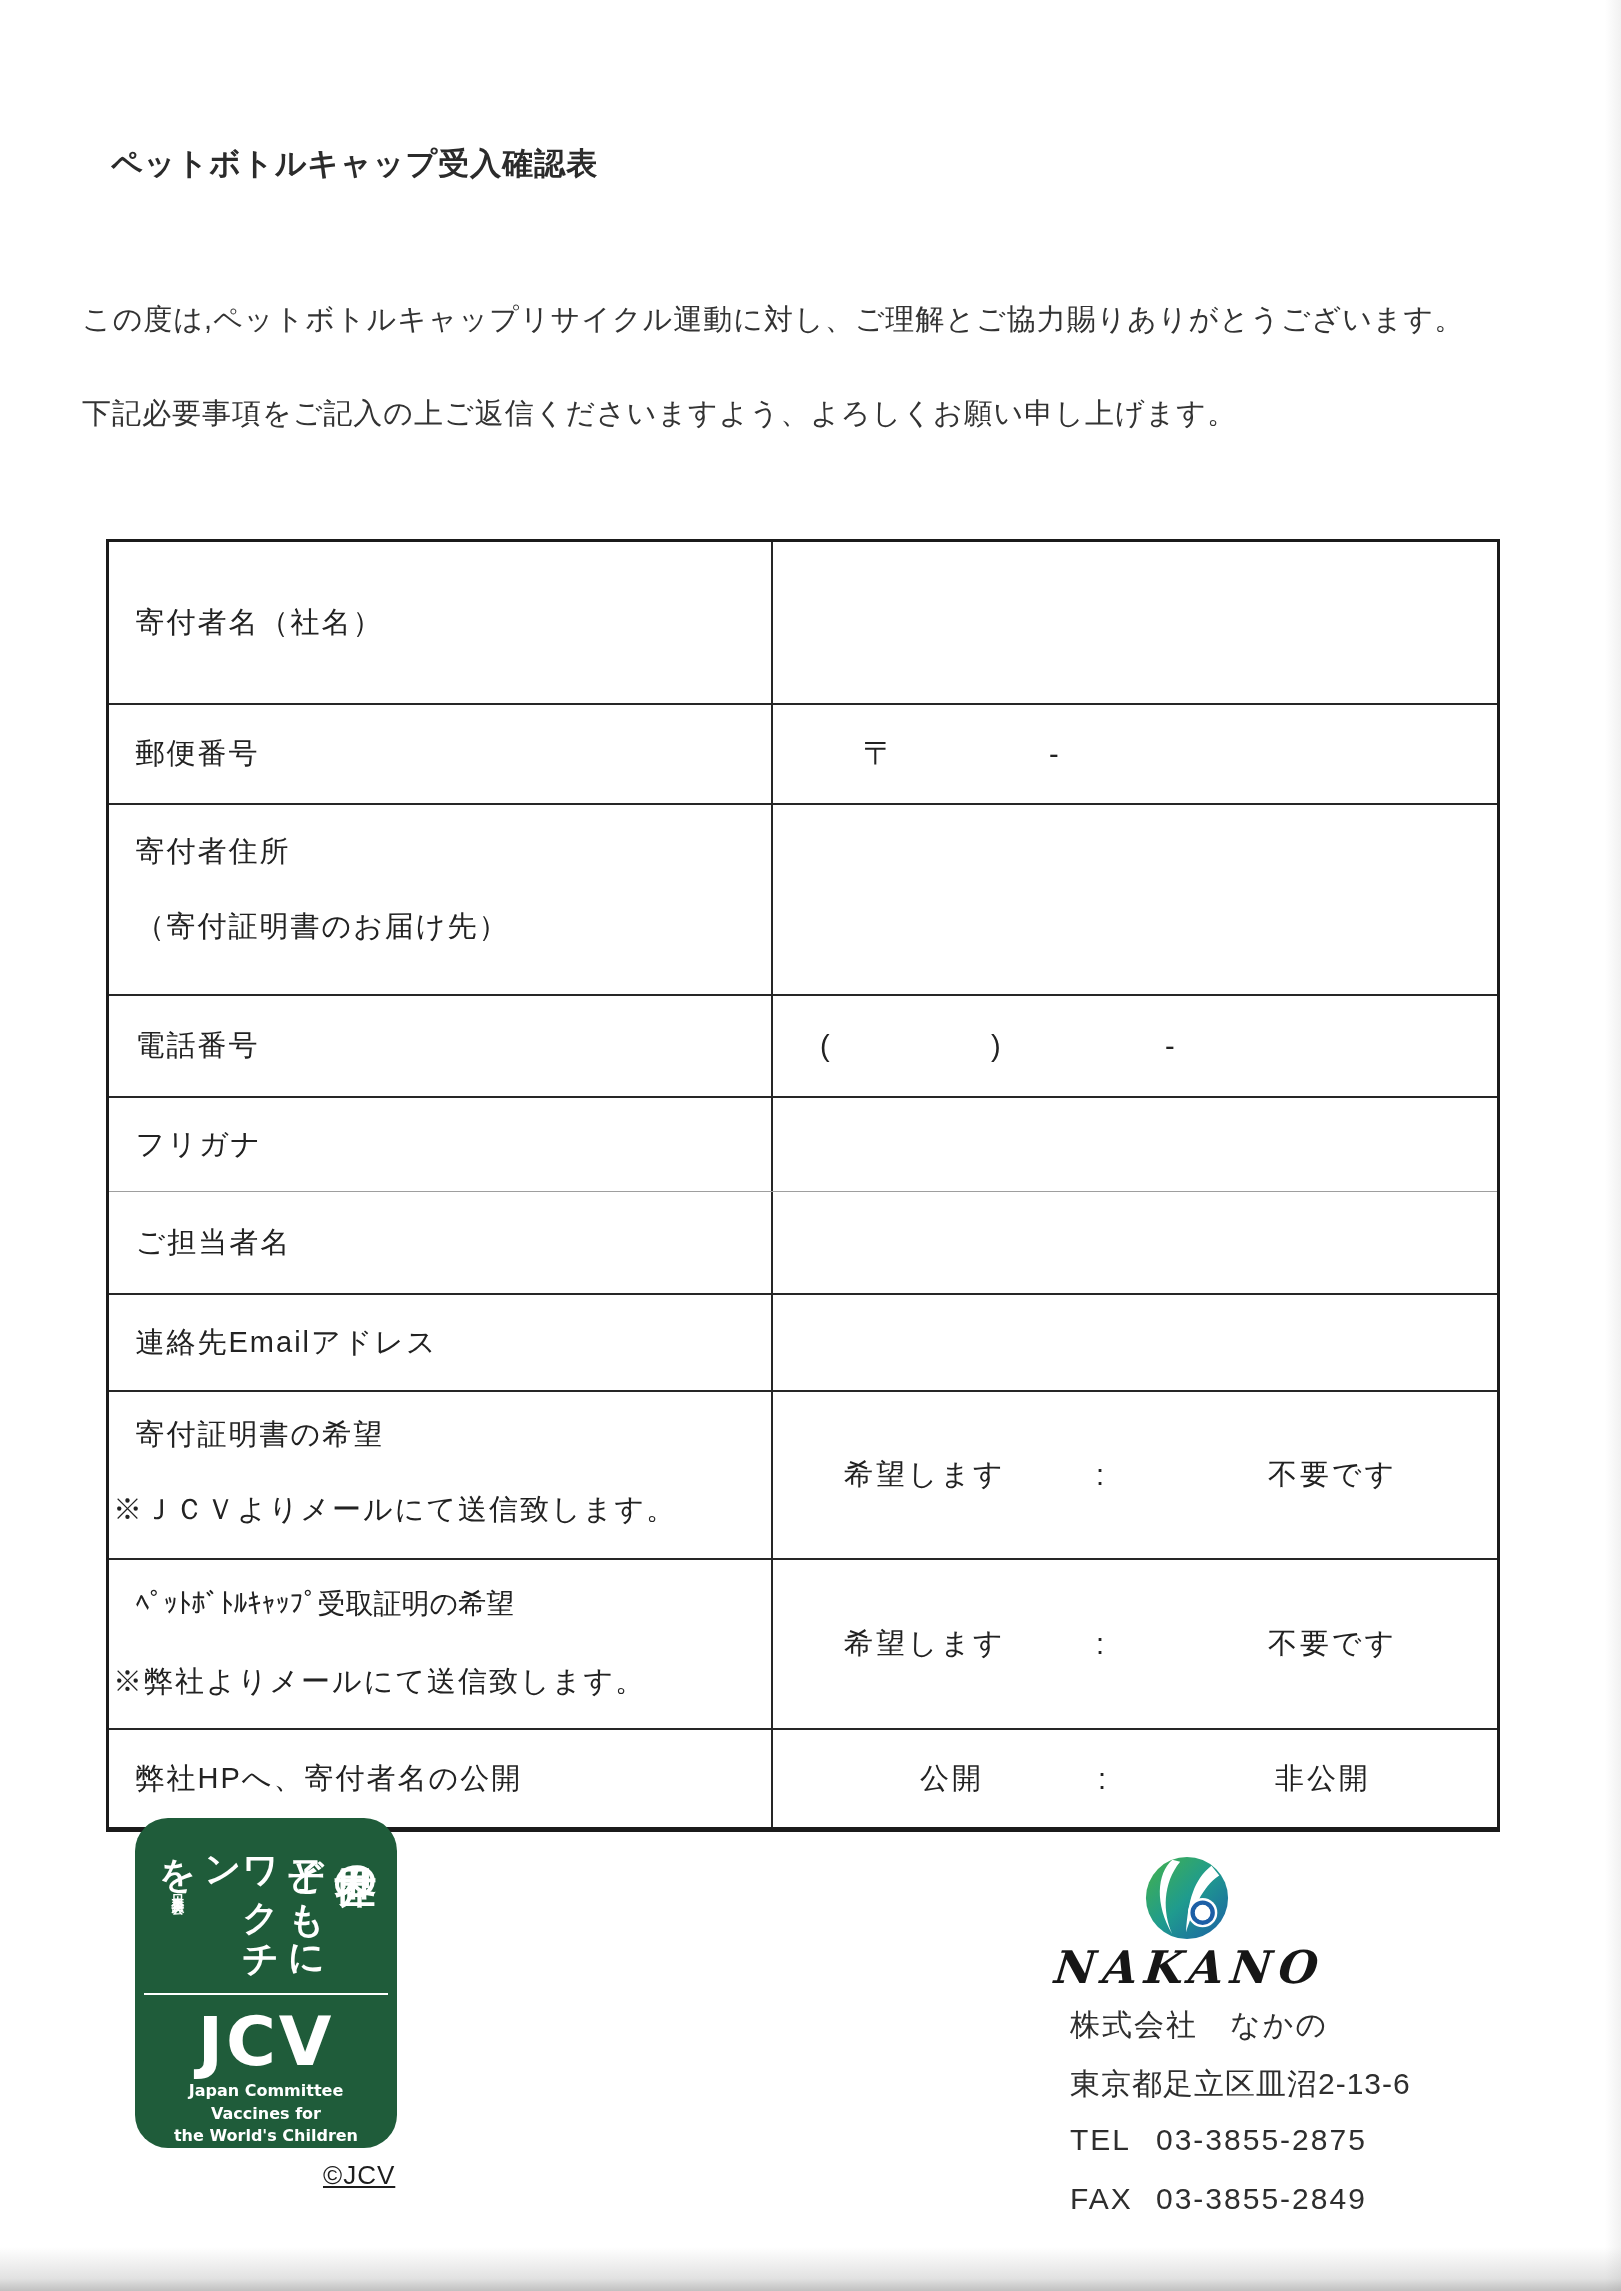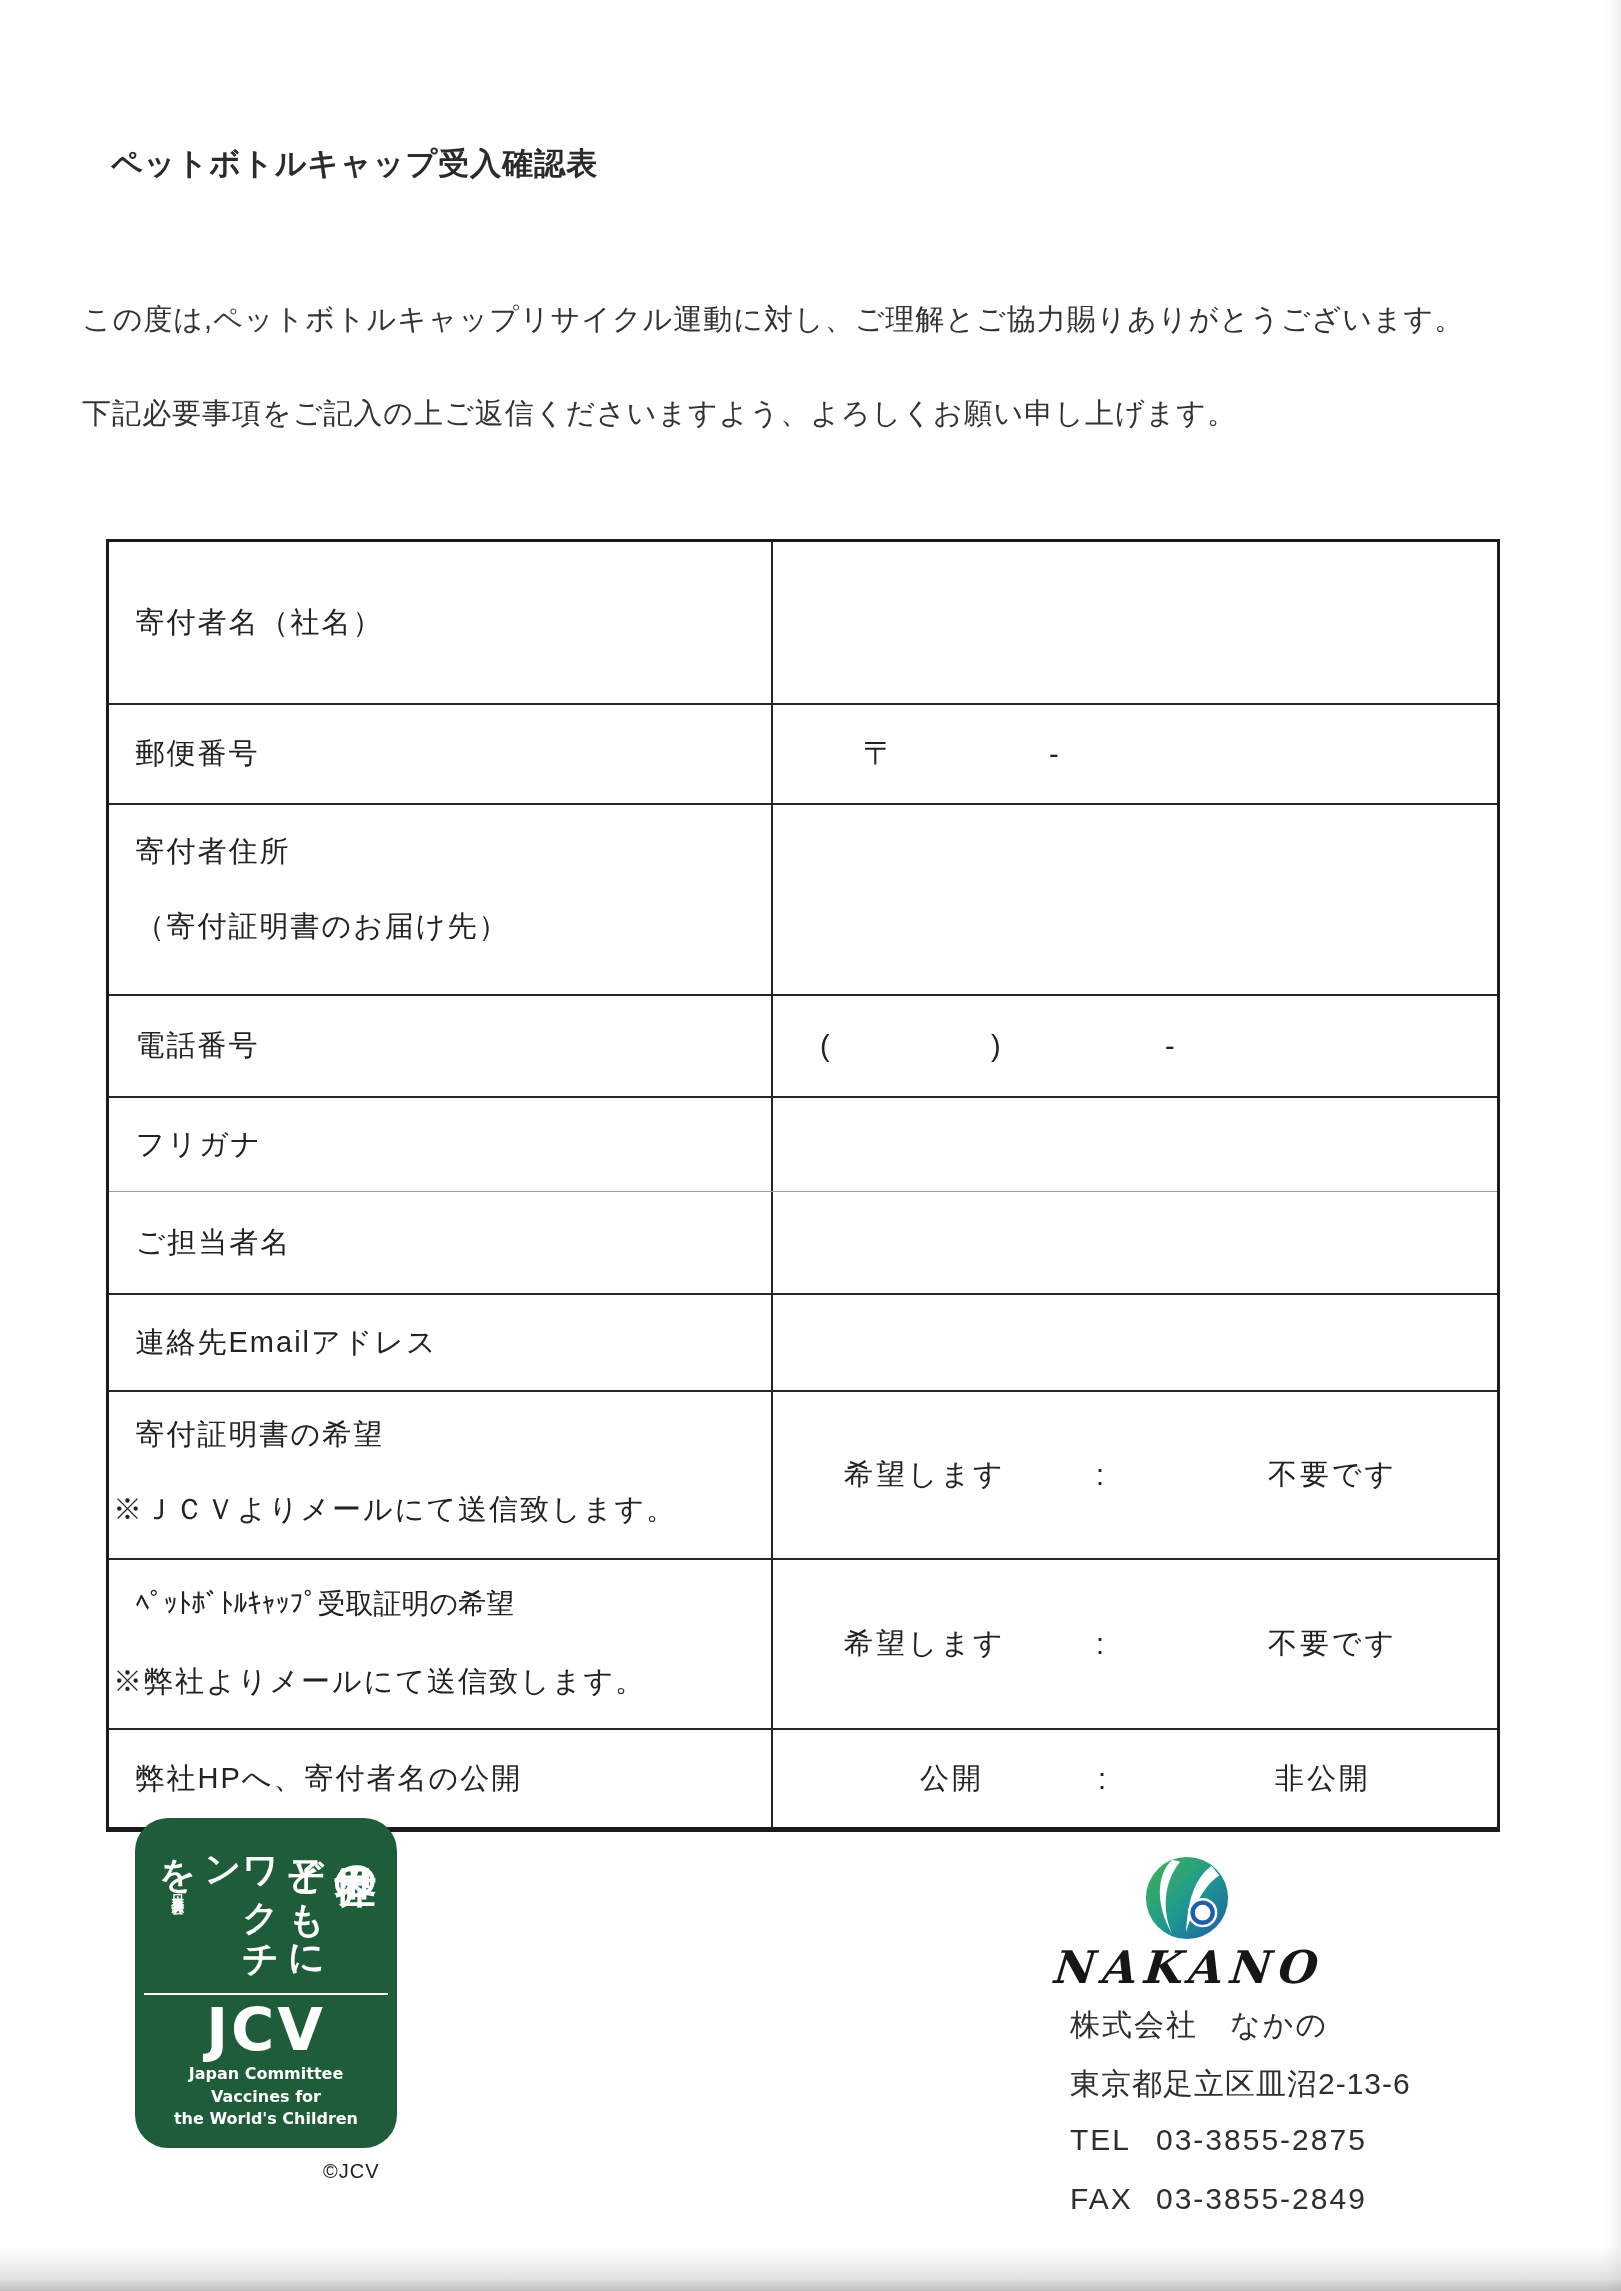--- a/index.html
+++ b/index.html
@@ -91,30 +91,30 @@
     font-family:"DejaVu Sans", sans-serif;
   }
   .vcol-sekai{font-size:42px;letter-spacing:2.9px;}
   .vcol-wo-wrap{display:flex;flex-direction:column;align-items:center;}
   .committee{
     writing-mode:vertical-rl;text-orientation:upright;
     font-size:12.7px;font-weight:bold;margin-top:8.8px;letter-spacing:2px;
   }
   .jcv-divider{height:2px;background:#fff;margin:2px 8.8px 0 8.8px;}
   .jcv-acronym{
-    text-align:center;font-size:59px;font-weight:bold;letter-spacing:2.9px;
-    line-height:1.0;margin-top:5px;font-family:"DejaVu Sans", sans-serif;
+    text-align:center;font-size:68px;font-weight:bold;letter-spacing:2.9px;
+    line-height:1.0;margin-top:13px;font-family:"DejaVu Sans", sans-serif;
   }
   .jcv-subtitle{
     text-align:center;font-size:16px;font-weight:bold;line-height:1.42;
     margin-top:3.9px;font-family:"DejaVu Sans", sans-serif;
   }
   .jcv-copyright{
     position:absolute;left:323px;top:2160px;
-    font-size:20px;color:#1d1d1d;letter-spacing:1px;
+    font-size:26px;color:#1d1d1d;letter-spacing:1px;text-decoration:underline;
   }
 
   
   .nakano-mark{position:absolute;left:1143px;top:1854px;width:88px;height:88px;}
   .nakano-script{
     position:absolute;left:1055px;top:1941px;
     font-family:"DejaVu Serif", serif;font-style:italic;font-weight:bold;
     font-size:45px;letter-spacing:6.9px;color:#161616;transform:skewX(-6deg);
   }
   .nk-line{position:absolute;left:1070px;font-size:30px;color:#2e2e2e;letter-spacing:2px;display:flex;}

